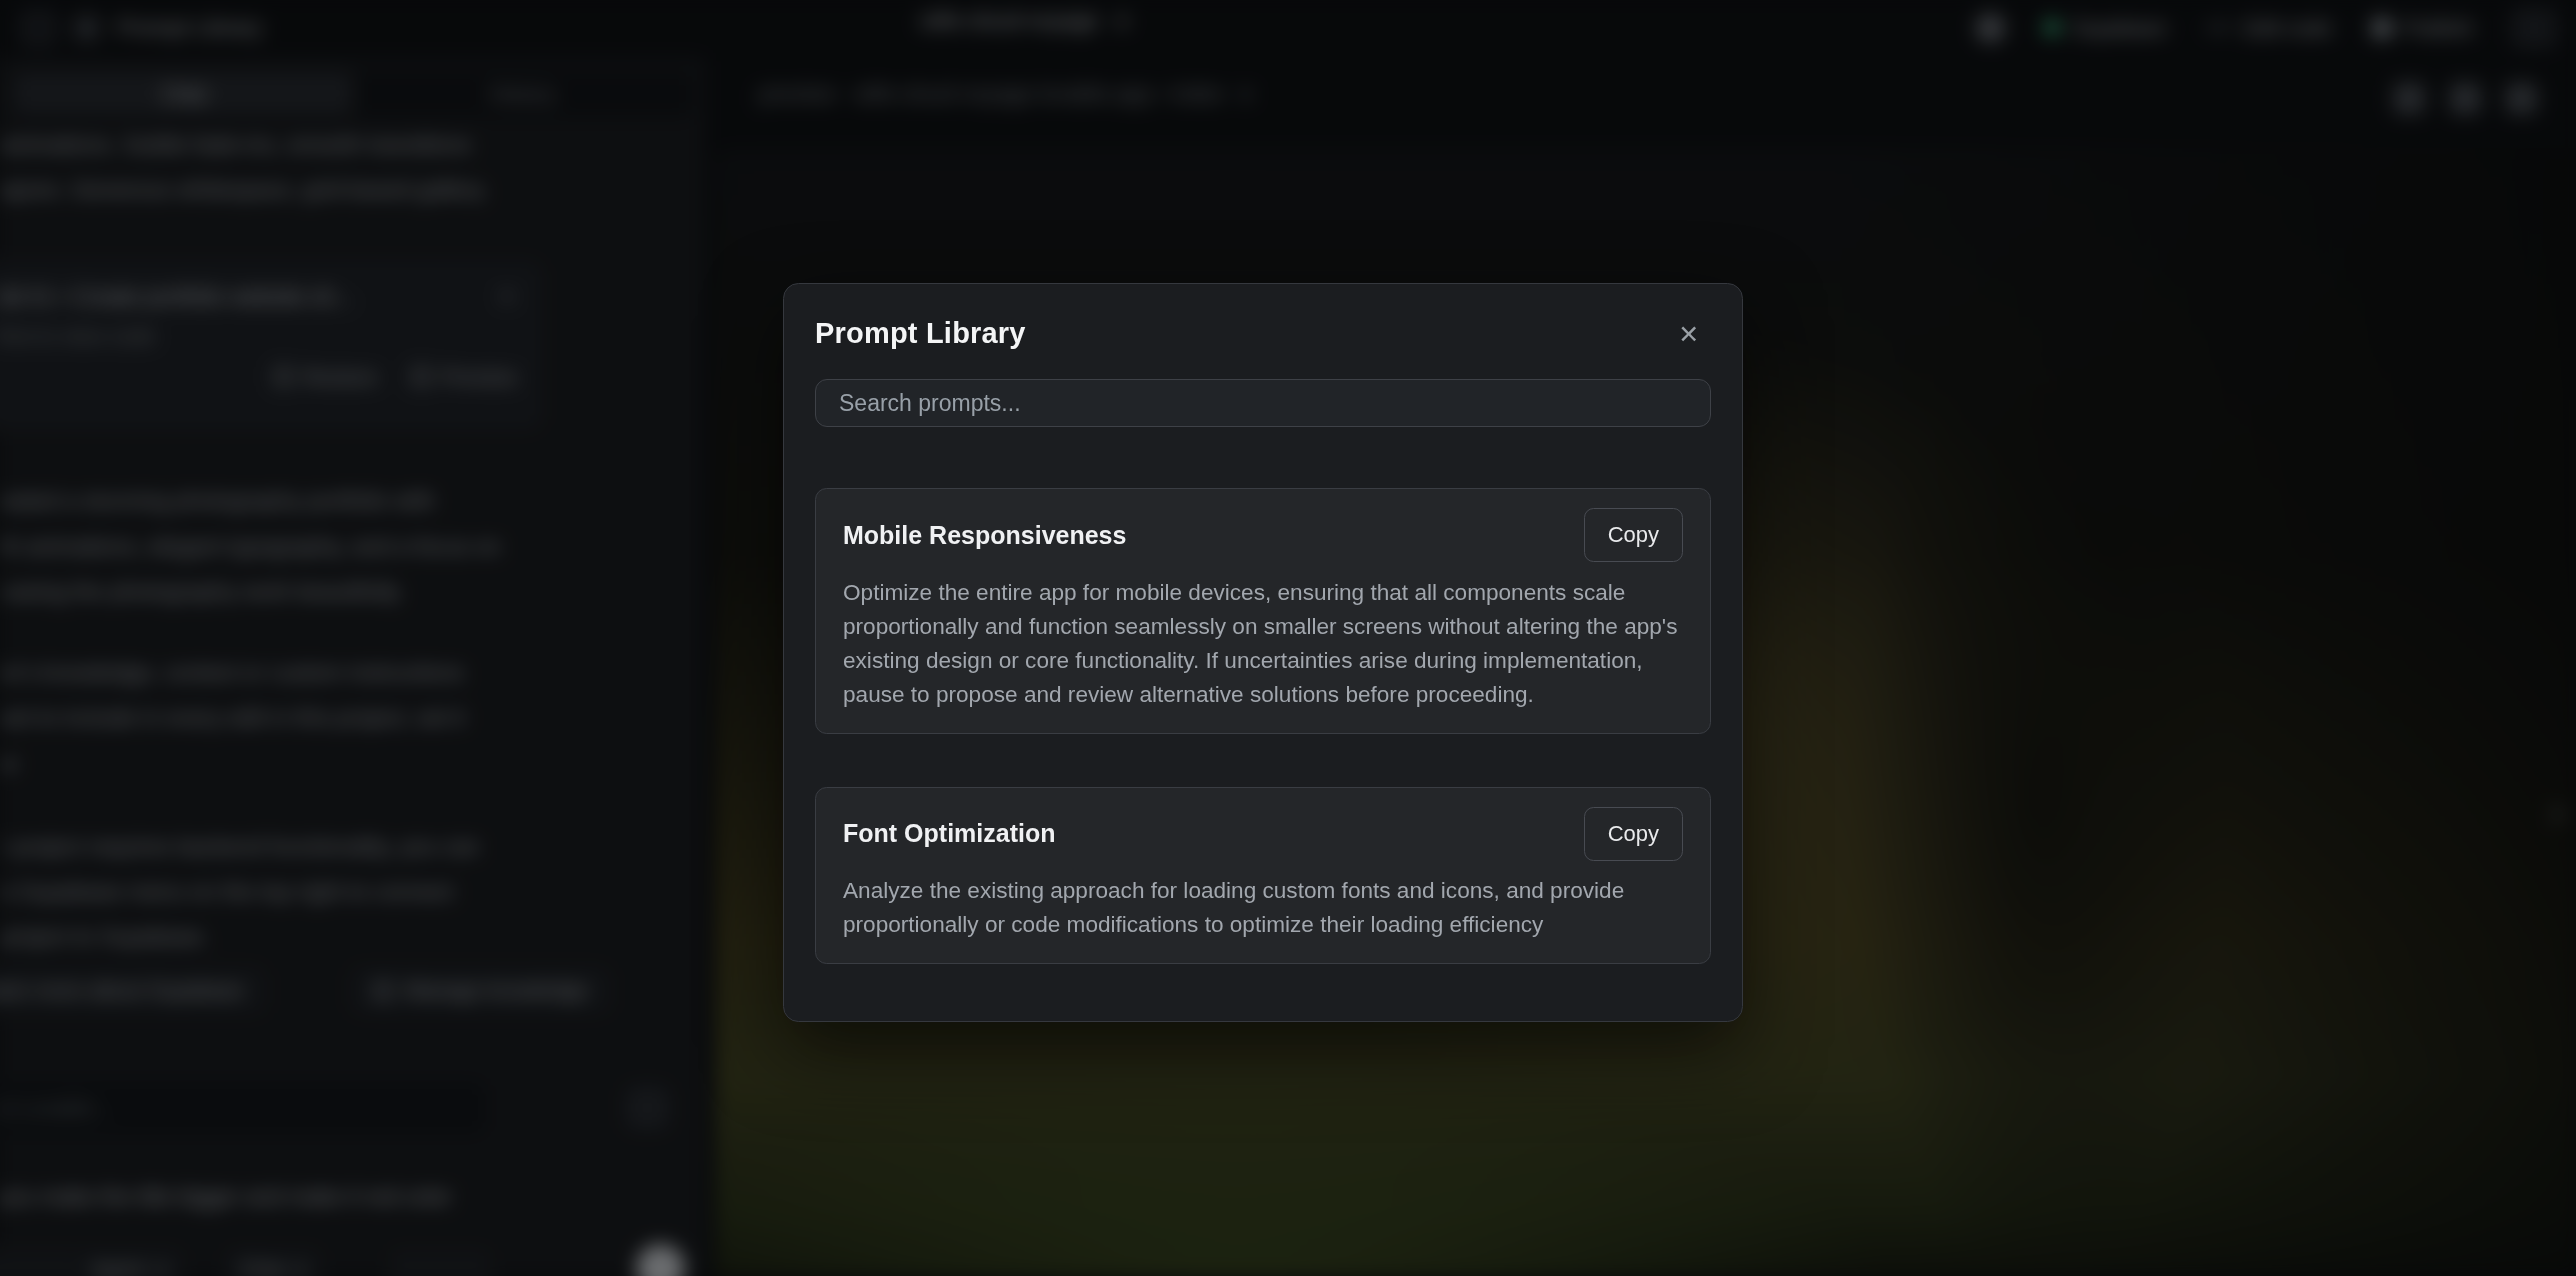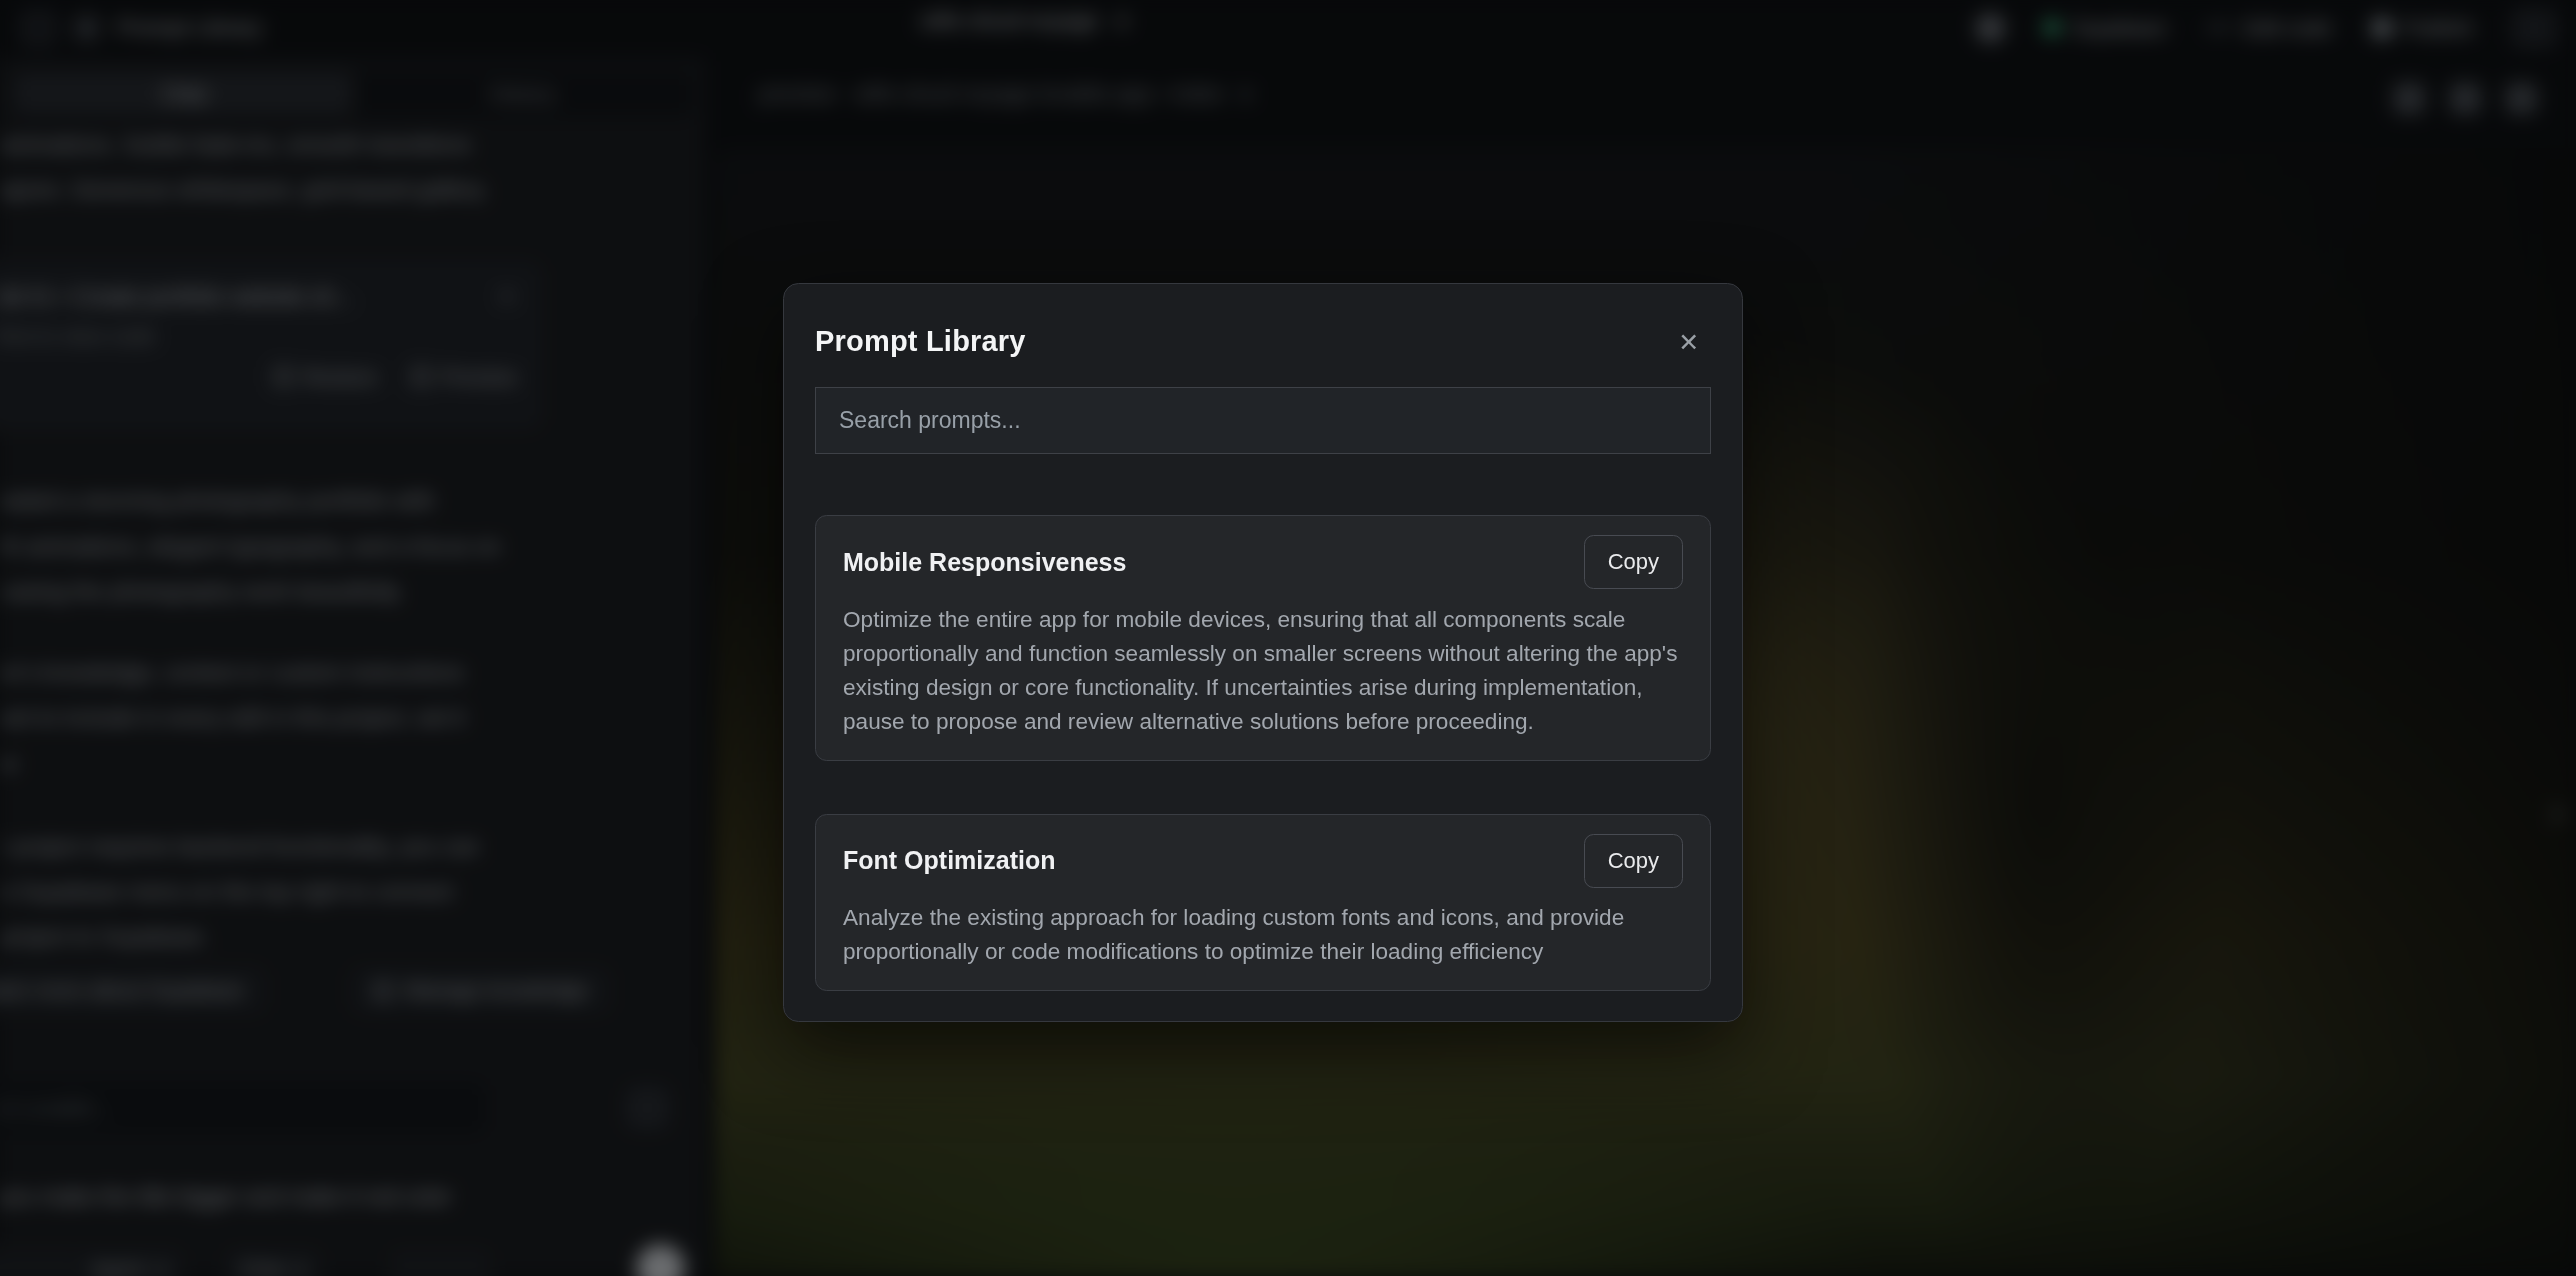--- a/index.html
+++ b/index.html
@@ -54,25 +54,25 @@
       radial-gradient(ellipse 943px 327px at 28% 102%, rgba(84,104,36,0.55), transparent 70%),
       radial-gradient(ellipse 289px 732px at 71% 58%, rgba(12,12,9,0.78), transparent 65%),
       linear-gradient(265deg, rgba(9,9,7,0.9) 0%, rgba(9,9,7,0.55) 16%, transparent 38%),
       radial-gradient(ellipse 693px 539px at 50% 50%, rgba(152,132,62,0.38), transparent 72%),
       linear-gradient(180deg,#101112 0%,#16150c 36%,#2c2812 55%,#403a17 70%,#42431d 82%,#272d12 94%,#15180b 100%);}
   .pane-handle{position:absolute;right:17.3px;top:639px;color:#d5d7d9;font-size:39px;opacity:.6;}
   
   #dim{position:absolute;inset:0;background:rgba(6,7,9,0.52);}
   #modal{position:absolute;left:783px;top:283px;width:960px;height:739px;background:#1b1d20;border:1px solid #35383e;
          border-radius:15.4px;box-shadow:0 29px 77px rgba(0,0,0,0.6);box-sizing:border-box;padding:33px 31px 19px;}
-  .m-head{display:flex;justify-content:space-between;align-items:flex-start;margin-top:8px;}
+  .m-head{display:flex;justify-content:space-between;align-items:flex-start;}
   .m-title{font-size:29px;font-weight:700;color:#f4f5f6;letter-spacing:0.2px;}
   .m-close{font-size:25px;color:#9aa0a6;line-height:1;margin:3.9px 5.8px 0 0;cursor:pointer;background:none;border:none;
            font-family:"Liberation Sans",sans-serif;}
-  .m-search{margin-top:29px;width:100%;height:67px;background:#212428;border:1px solid #3e4147;border-radius:0;
+  .m-search{margin-top:29px;width:100%;height:48px;background:#212428;border:1px solid #3e4147;border-radius:12px;
             padding:0 23px;font-size:23px;color:#aeb4bb;box-sizing:border-box;outline:none;font-family:"Liberation Sans",sans-serif;}
   .m-search::placeholder{color:#98a0a8;}
   .cards{margin-top:33px;display:flex;flex-direction:column;gap:25px;height:524px;overflow:hidden;}
   .card{background:#242629;border:1px solid #3a3d43;border-radius:11.6px;padding:19px 27px 21px;box-sizing:border-box;flex:none;margin-top:28px;}
   .card-head{display:flex;justify-content:space-between;align-items:center;}
   .card-title{font-size:25px;font-weight:600;color:#f0f1f3;}
   .copy-btn{height:54px;padding:0 23px;background:transparent;border:1px solid #484b52;border-radius:9.6px;color:#e9eaec;
             font-size:22px;cursor:pointer;font-family:"Liberation Sans",sans-serif;}
   .card-body{margin-top:13.5px;font-size:22.6px;line-height:34px;color:#a2a7ae;}
   .card-peek{height:77px;background:linear-gradient(180deg,#26282b,#1f2124);border:1px solid #393c42;border-bottom:none;

